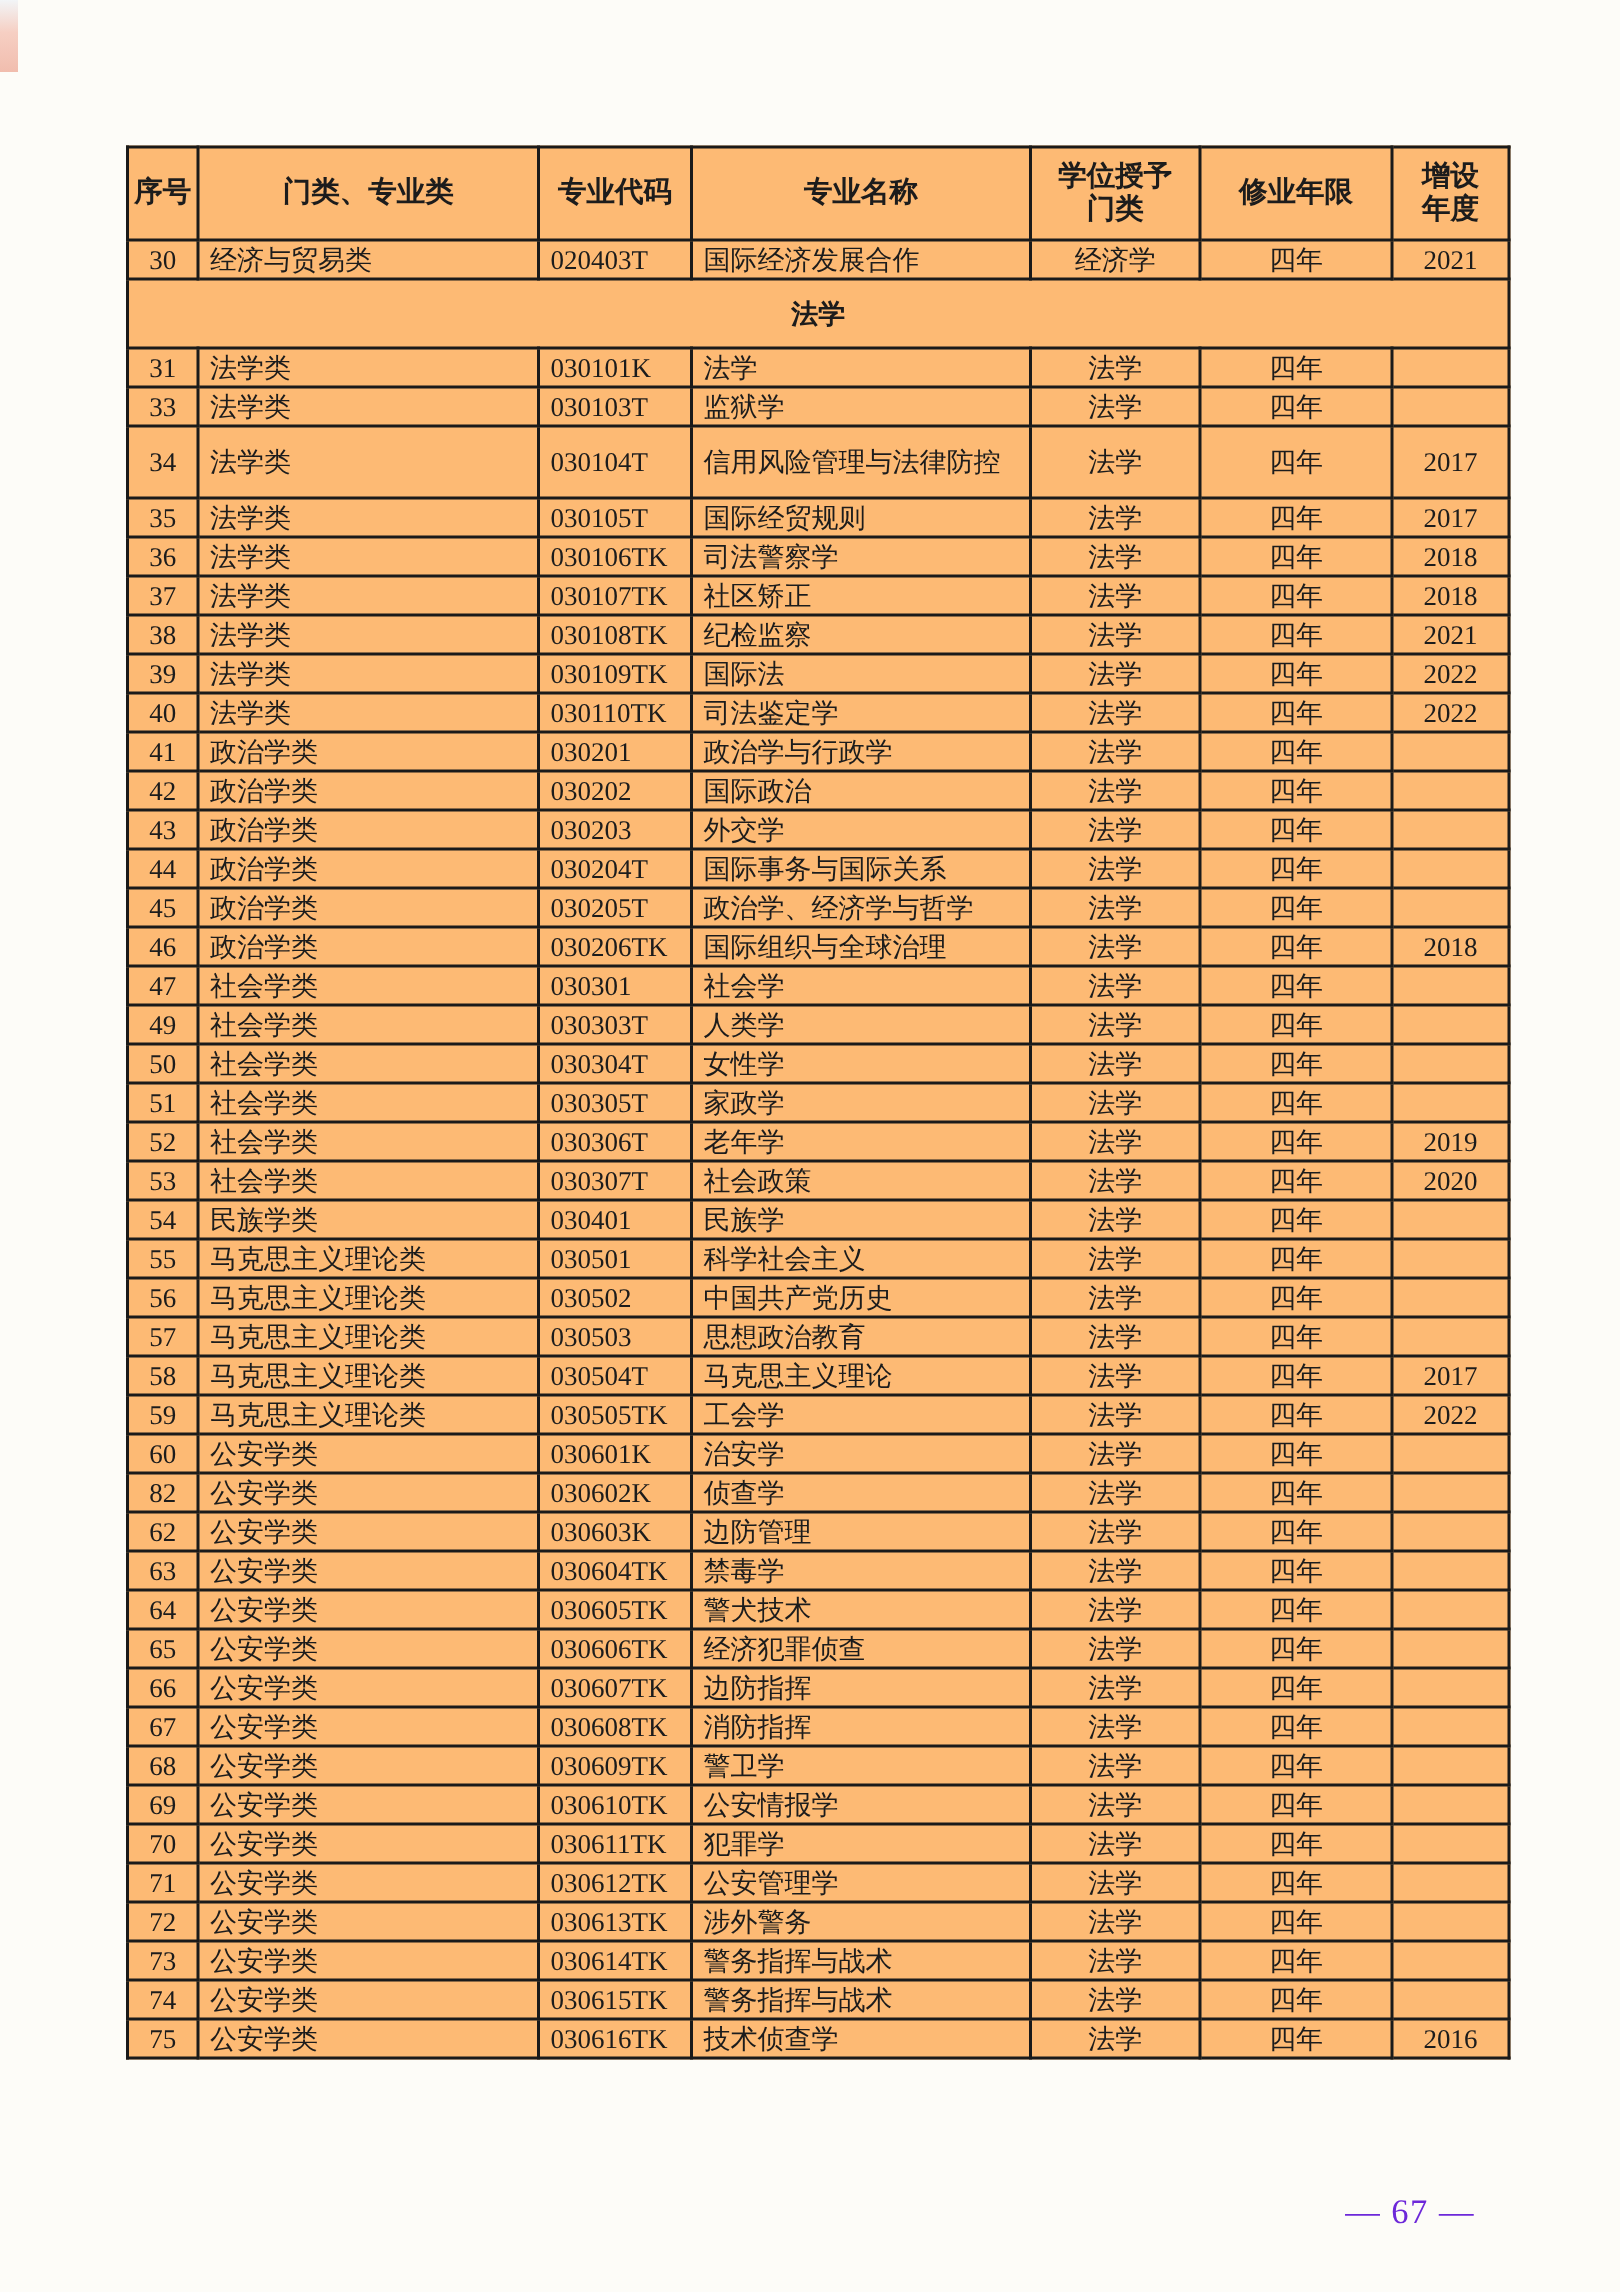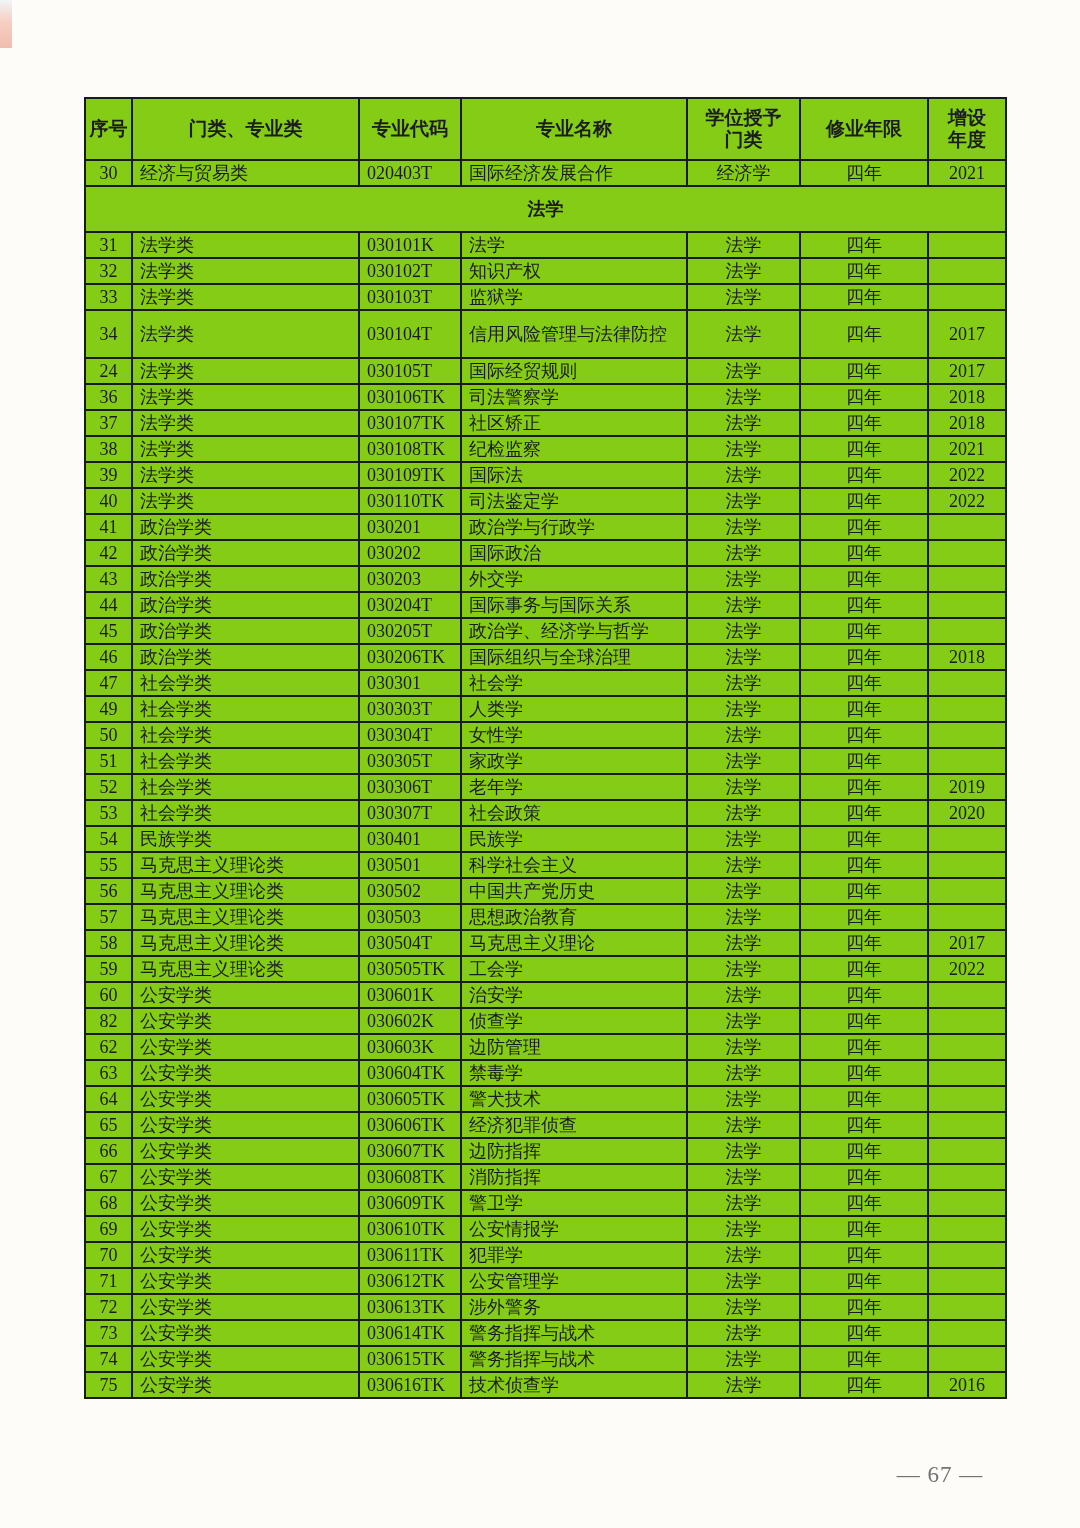--- a/index.html
+++ b/index.html
@@ -23,21 +23,21 @@
     height: 48px;
     background: linear-gradient(180deg, #f2f5f7 0%, #f6cfc3 45%, #f1bdae 100%);
   }
   table.majors-table {
     position: absolute;
     left: 84px;
     top: 97px;
     width: 921px;
     border-collapse: collapse;
     table-layout: fixed;
-    background: #84cc16;
+    background: #fdba74;
   }
   .majors-table th,
   .majors-table td {
     border: 2px solid #1a1a1a;
     padding: 0 0 0 0;
     overflow: hidden;
     line-height: 1.15;
   }
   .majors-table thead th {
     height: 56px;
@@ -69,21 +69,21 @@
     font-weight: bold;
     font-size: 19px;
   }
   .page-number {
     position: absolute;
     left: 840px;
     top: 1462px;
     width: 200px;
     text-align: center;
     font-size: 23px;
-    color: #737373;
+    color: #6d28d9;
     letter-spacing: 1px;
   }
 </style>
 </head>
 <body>
 
 <div class="scan-mark"></div>
 
 <table class="majors-table">
   <colgroup>
@@ -124,48 +124,39 @@
       <tr>
         <td class="col-no">31</td>
         <td class="col-category">法学类</td>
         <td class="col-code">030101K</td>
         <td class="col-name">法学</td>
         <td class="col-degree">法学</td>
         <td class="col-years">四年</td>
         <td class="col-added"></td>
       </tr>
       <tr>
-        <td class="col-no">32</td>
-        <td class="col-category">法学类</td>
-        <td class="col-code">030102T</td>
-        <td class="col-name">知识产权</td>
-        <td class="col-degree">法学</td>
-        <td class="col-years">四年</td>
-        <td class="col-added"></td>
-      </tr>
-      <tr>
         <td class="col-no">33</td>
         <td class="col-category">法学类</td>
         <td class="col-code">030103T</td>
         <td class="col-name">监狱学</td>
         <td class="col-degree">法学</td>
         <td class="col-years">四年</td>
         <td class="col-added"></td>
       </tr>
       <tr class="tall">
         <td class="col-no">34</td>
         <td class="col-category">法学类</td>
         <td class="col-code">030104T</td>
         <td class="col-name">信用风险管理与法律防控</td>
         <td class="col-degree">法学</td>
         <td class="col-years">四年</td>
         <td class="col-added">2017</td>
       </tr>
       <tr>
-        <td class="col-no">24</td>
+        <td class="col-no">35</td>
         <td class="col-category">法学类</td>
         <td class="col-code">030105T</td>
         <td class="col-name">国际经贸规则</td>
         <td class="col-degree">法学</td>
         <td class="col-years">四年</td>
         <td class="col-added">2017</td>
       </tr>
       <tr>
         <td class="col-no">36</td>
         <td class="col-category">法学类</td>

